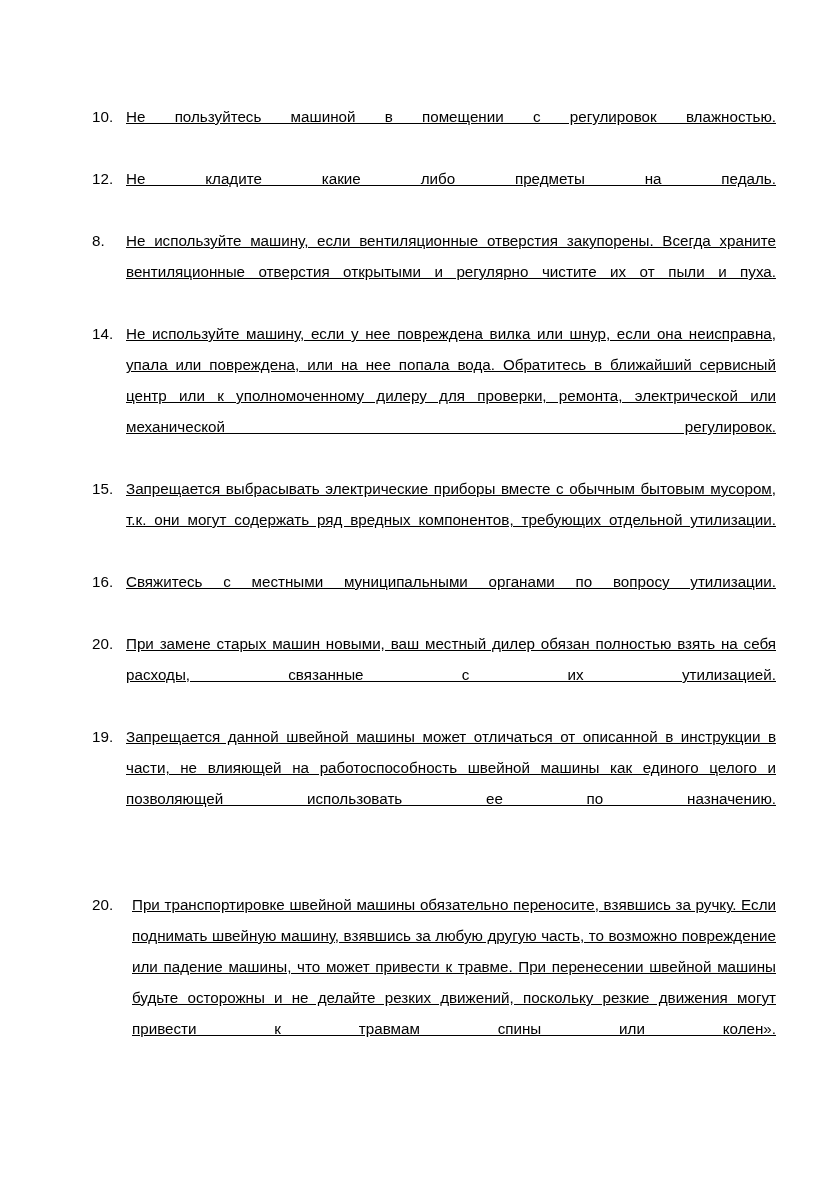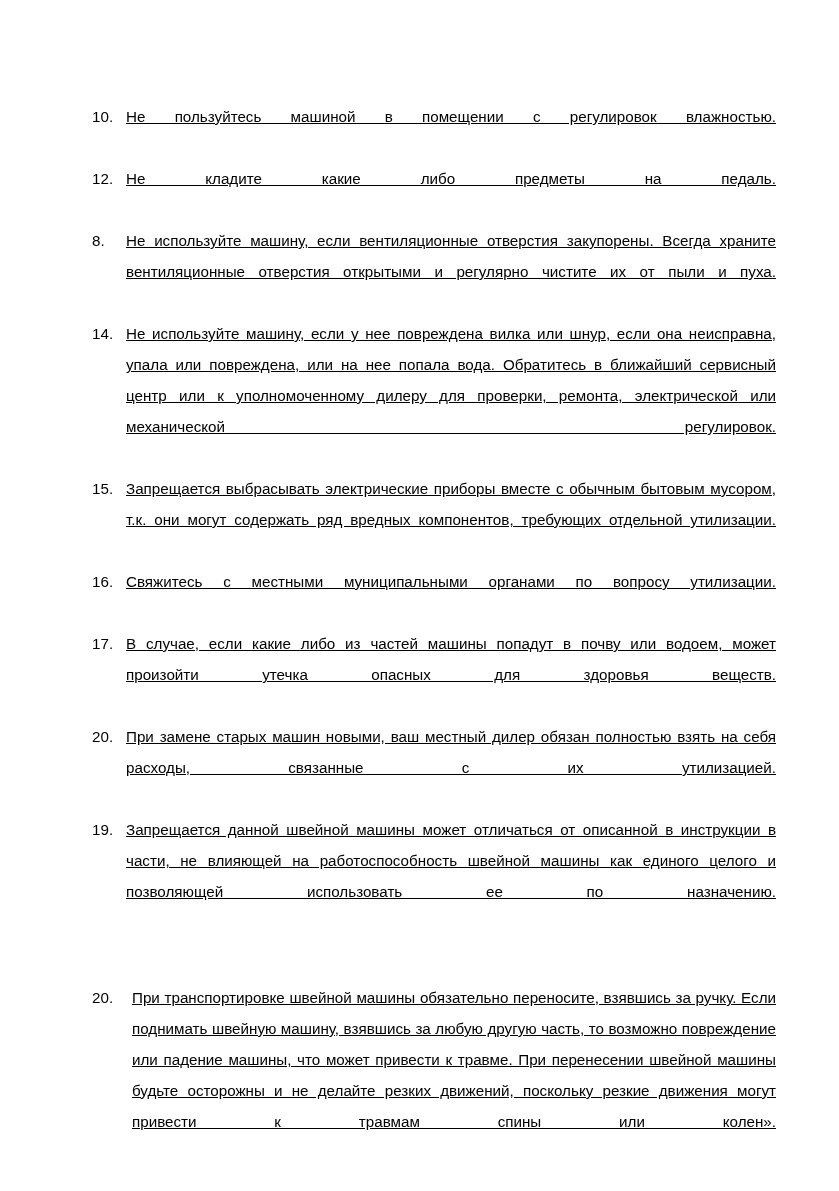--- a/index.html
+++ b/index.html
@@ -95,24 +95,20 @@
       </li>
       <li class="list-item">
         <span class="marker">15.</span>
         <span class="body">Запрещается выбрасывать электрические приборы вместе с обычным бытовым мусором, т.к. они могут содержать ряд вредных компонентов, требующих отдельной утилизации.</span>
       </li>
       <li class="list-item">
         <span class="marker">16.</span>
         <span class="body">Свяжитесь с местными муниципальными органами по вопросу утилизации.</span>
       </li>
       <li class="list-item">
-        <span class="marker">17.</span>
-        <span class="body">В случае, если какие либо из частей машины попадут в почву или водоем, может произойти утечка опасных для здоровья веществ.</span>
-      </li>
-      <li class="list-item">
         <span class="marker">20.</span>
         <span class="body">При замене старых машин новыми, ваш местный дилер обязан полностью взять на себя расходы, связанные с их утилизацией.</span>
       </li>
       <li class="list-item">
         <span class="marker">19.</span>
         <span class="body">Запрещается данной швейной машины может отличаться от описанной в инструкции в части, не влияющей на работоспособность швейной машины как единого целого и позволяющей использовать ее по назначению.</span>
       </li>
       <li class="list-item wide-indent">
         <span class="marker">20.</span>
         <span class="body">При транспортировке швейной машины обязательно переносите, взявшись за ручку. Если поднимать швейную машину, взявшись за любую другую часть, то возможно повреждение или падение машины, что может привести к травме. При перенесении швейной машины будьте осторожны и не делайте резких движений, поскольку резкие движения могут привести к травмам спины или колен».</span>

